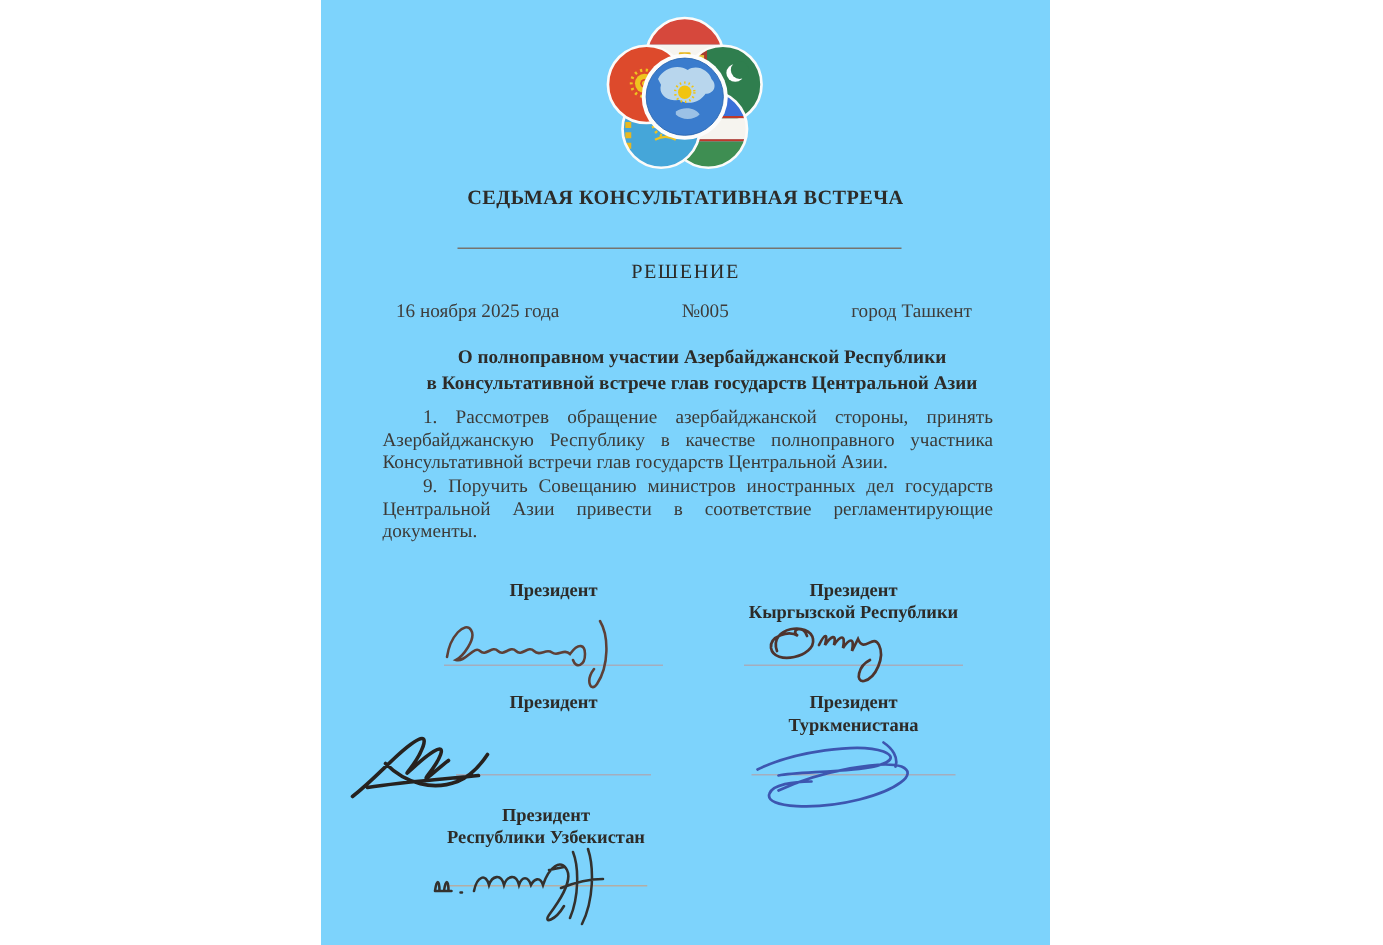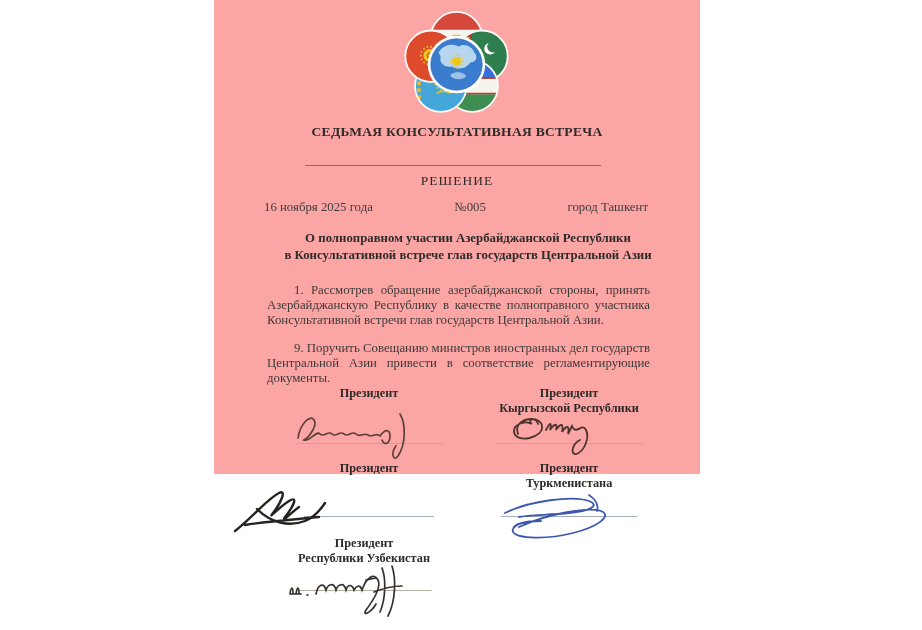--- a/index.html
+++ b/index.html
@@ -1,31 +1,31 @@
 <!DOCTYPE html>
 <html><head>
 <meta charset="utf-8">
 <style>
   html,body{margin:0;padding:0;background:#ffffff;}
   .page{position:relative;width:922px;height:630px;background:#ffffff;overflow:hidden;
         font-family:"Liberation Serif", serif;}
-  .doc{position:absolute;left:214px;top:0;width:486px;height:474px;background:#fca5a5;}
+  .doc{position:absolute;left:214px;top:0;width:486px;height:630px;background:#7dd3fc;}
   .emblem{position:absolute;left:190px;top:10px;}
   .title{position:absolute;top:123px;left:0;width:100%;text-align:center;
          font-weight:bold;font-size:13.5px;line-height:18px;color:#2d2b28;letter-spacing:.3px;}
   .rule{position:absolute;top:165px;left:91px;width:296px;height:0;border-top:1px solid #76746f;}
   .decision{position:absolute;top:173px;left:0;width:100%;text-align:center;
             font-weight:normal;font-size:13.5px;letter-spacing:1px;color:#2d2b28;}
   .meta{position:absolute;top:200px;left:50px;width:384px;display:flex;
         justify-content:space-between;font-size:12.8px;color:#3e3c3a;}
   .subject{position:absolute;top:230px;left:49px;width:410px;text-align:center;
            font-weight:bold;font-size:12.8px;line-height:17px;color:#2d2b28;}
   .body-text{position:absolute;top:271px;left:41px;width:407px;font-size:12.8px;
              line-height:15.2px;color:#3c3a37;text-align:justify;}
-  .body-text p{margin:12px;text-indent:27px;}
+  .body-text p{margin:0;text-indent:27px;}
   .sig{position:absolute;width:200px;height:80px;}
   .sig-label{text-align:center;font-weight:bold;font-size:12.3px;line-height:15px;color:#2d2b28;}
   .sig-line{position:absolute;left:50%;transform:translateX(-50%);width:146px;height:0;
             border-top:1px solid #a4adbd;}
   .sig-svg{position:absolute;overflow:visible;}
   .sb-kz{left:55px;top:386px;}  .sb-kz .sig-line{top:57px;}  .sb-kz .sig-svg{left:15px;top:14px;}
   .sb-kg{left:255px;top:386px;} .sb-kg .sig-line{top:57px;}  .sb-kg .sig-svg{left:15px;top:14px;}
   .sb-tj{left:55px;top:461px;}  .sb-tj .sig-line{top:55px;width:130px;}  .sb-tj .sig-svg{left:-40px;top:18px;}
   .sb-tm{left:255px;top:461px;} .sb-tm .sig-line{top:55px;width:136px;}  .sb-tm .sig-svg{left:20px;top:22px;}
   .sb-uz{left:50px;top:536px;}  .sb-uz .sig-line{top:54px;width:135px;border-top-color:#b3ada4;}

